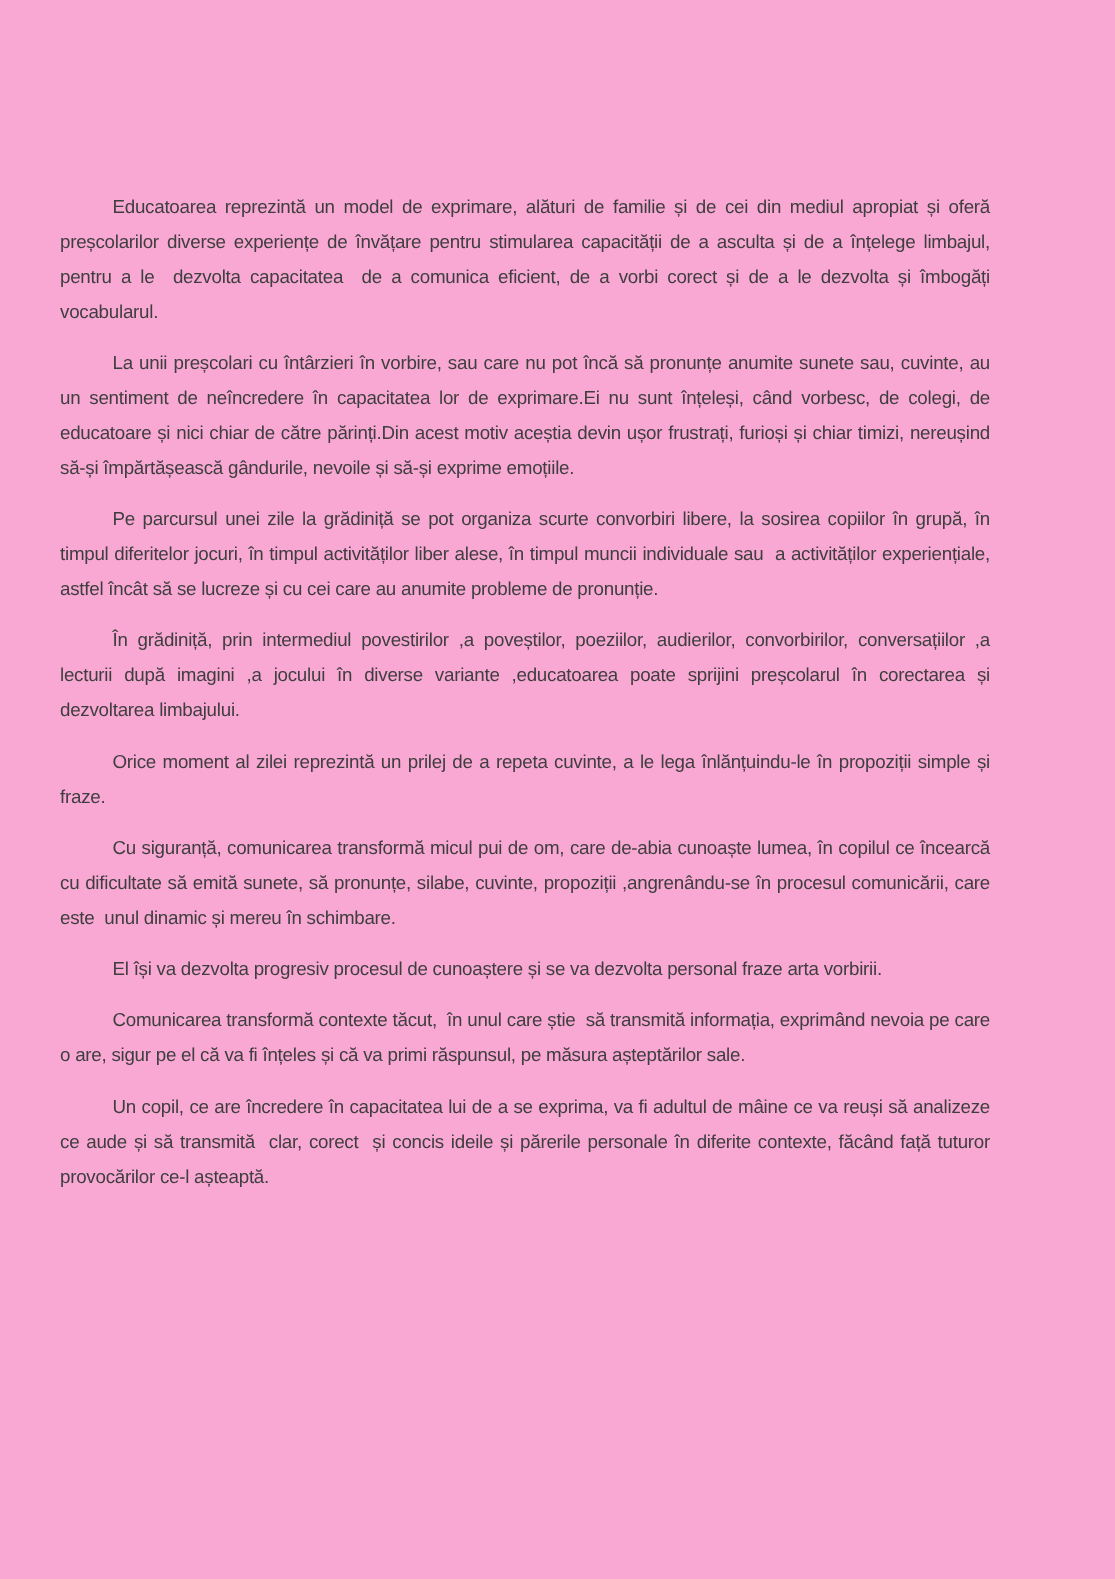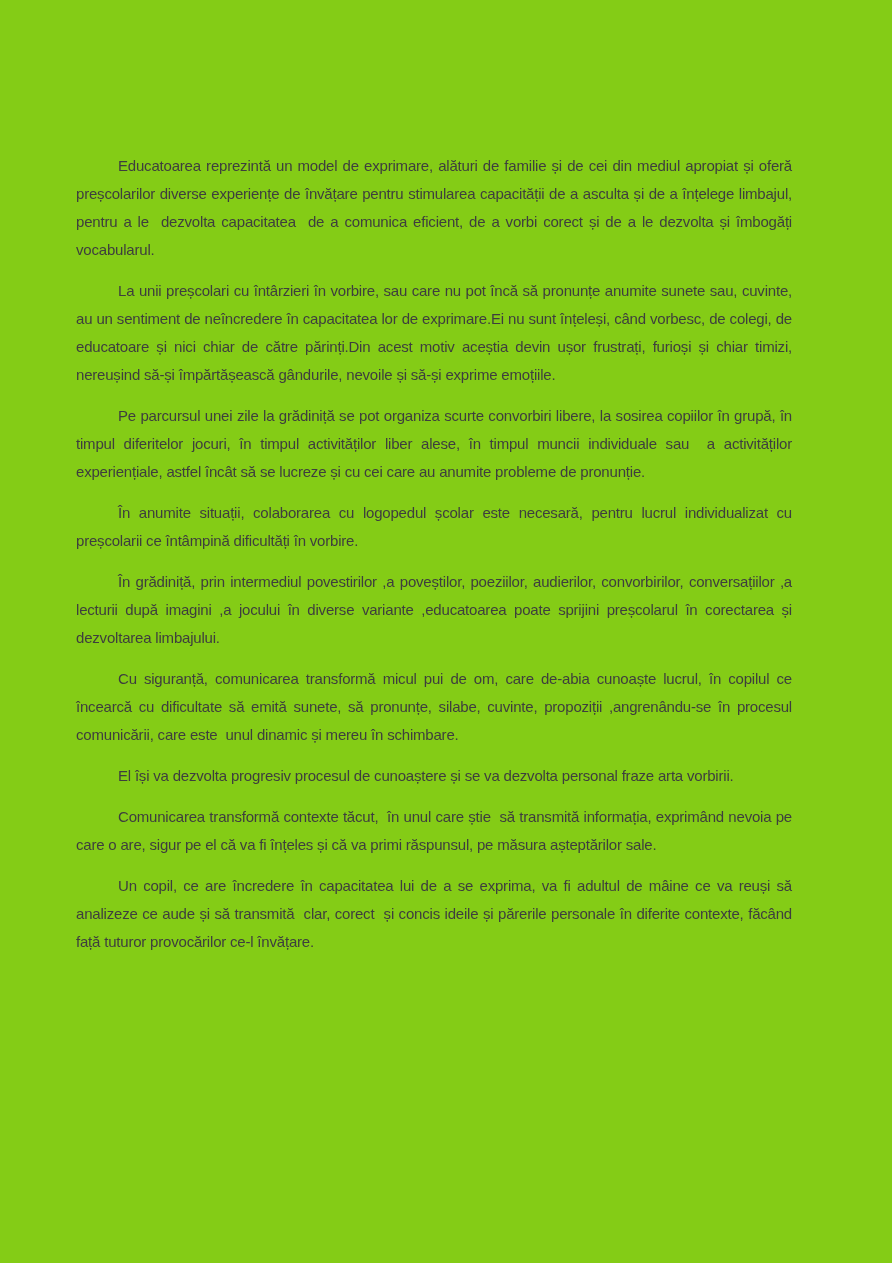--- a/index.html
+++ b/index.html
@@ -11,42 +11,42 @@
   body {
     width: 892px;
     height: 1263px;
     overflow: hidden;
     font-family: "Liberation Sans", "DejaVu Sans", sans-serif;
   }
   .page {
     box-sizing: border-box;
     width: 892px;
     height: 1263px;
-    background: #84cc16;
-    padding: 152px 100px 0 76px;
+    background: #f9a8d4;
+    padding: 152px 100px 0 48px;
   }
   .doc-body p {
     margin: 0 0 13px 0;
     font-size: 15px;
     letter-spacing: -0.2px;
     line-height: 28px;
     color: #3e3e3e;
     text-align: justify;
     text-indent: 42px;
     white-space: pre-wrap;
   }
 </style>
 </head>
 <body>
 
 <div class="page">
   <div class="doc-body">
     <p>Educatoarea reprezintă un model de exprimare, alături de familie și de cei din mediul apropiat și oferă preșcolarilor diverse experiențe de învățare pentru stimularea capacității de a asculta și de a înțelege limbajul, pentru a le  dezvolta capacitatea  de a comunica eficient, de a vorbi corect și de a le dezvolta și îmbogăți vocabularul.</p>
     <p>La unii preșcolari cu întârzieri în vorbire, sau care nu pot încă să pronunțe anumite sunete sau, cuvinte, au un sentiment de neîncredere în capacitatea lor de exprimare.Ei nu sunt înțeleși, când vorbesc, de colegi, de  educatoare și nici chiar de către părinți.Din acest motiv aceștia devin ușor frustrați, furioși și chiar timizi, nereușind să-și împărtășească gândurile, nevoile și să-și exprime emoțiile.</p>
     <p>Pe parcursul unei zile la grădiniță se pot organiza scurte convorbiri libere, la sosirea copiilor în grupă, în timpul diferitelor jocuri, în timpul activităților liber alese, în timpul muncii individuale sau  a activităților experiențiale, astfel încât să se lucreze și cu cei care au anumite probleme de pronunție.</p>
-    <p>În anumite situații, colaborarea cu logopedul școlar este necesară, pentru lucrul individualizat cu preșcolarii ce întâmpină dificultăți în vorbire.</p>
     <p>În grădiniță, prin intermediul povestirilor ,a poveștilor, poeziilor, audierilor, convorbirilor, conversațiilor ,a lecturii după imagini ,a jocului în diverse variante ,educatoarea poate sprijini preșcolarul în corectarea și dezvoltarea limbajului.</p>
-    <p>Cu siguranță, comunicarea transformă micul pui de om, care de-abia cunoaște lucrul, în copilul ce încearcă cu dificultate să emită sunete, să pronunțe, silabe, cuvinte, propoziții ,angrenându-se în procesul comunicării, care este  unul dinamic și mereu în schimbare.</p>
+    <p>Orice moment al zilei reprezintă un prilej de a repeta cuvinte, a le lega înlănțuindu-le în propoziții simple și fraze.</p>
+    <p>Cu siguranță, comunicarea transformă micul pui de om, care de-abia cunoaște lumea, în copilul ce încearcă cu dificultate să emită sunete, să pronunțe, silabe, cuvinte, propoziții ,angrenându-se în procesul comunicării, care este  unul dinamic și mereu în schimbare.</p>
     <p>El își va dezvolta progresiv procesul de cunoaștere și se va dezvolta personal fraze arta vorbirii.</p>
     <p>Comunicarea transformă contexte tăcut,  în unul care știe  să transmită informația, exprimând nevoia pe care o are, sigur pe el că va fi înțeles și că va primi răspunsul, pe măsura așteptărilor sale.</p>
-    <p>Un copil, ce are încredere în capacitatea lui de a se exprima, va fi adultul de mâine ce va reuși să analizeze ce aude și să transmită  clar, corect  și concis ideile și părerile personale în diferite contexte, făcând față tuturor provocărilor ce-l învățare.</p>
+    <p>Un copil, ce are încredere în capacitatea lui de a se exprima, va fi adultul de mâine ce va reuși să analizeze ce aude și să transmită  clar, corect  și concis ideile și părerile personale în diferite contexte, făcând față tuturor provocărilor ce-l așteaptă.</p>
   </div>
 </div>
 
 </body></html>

